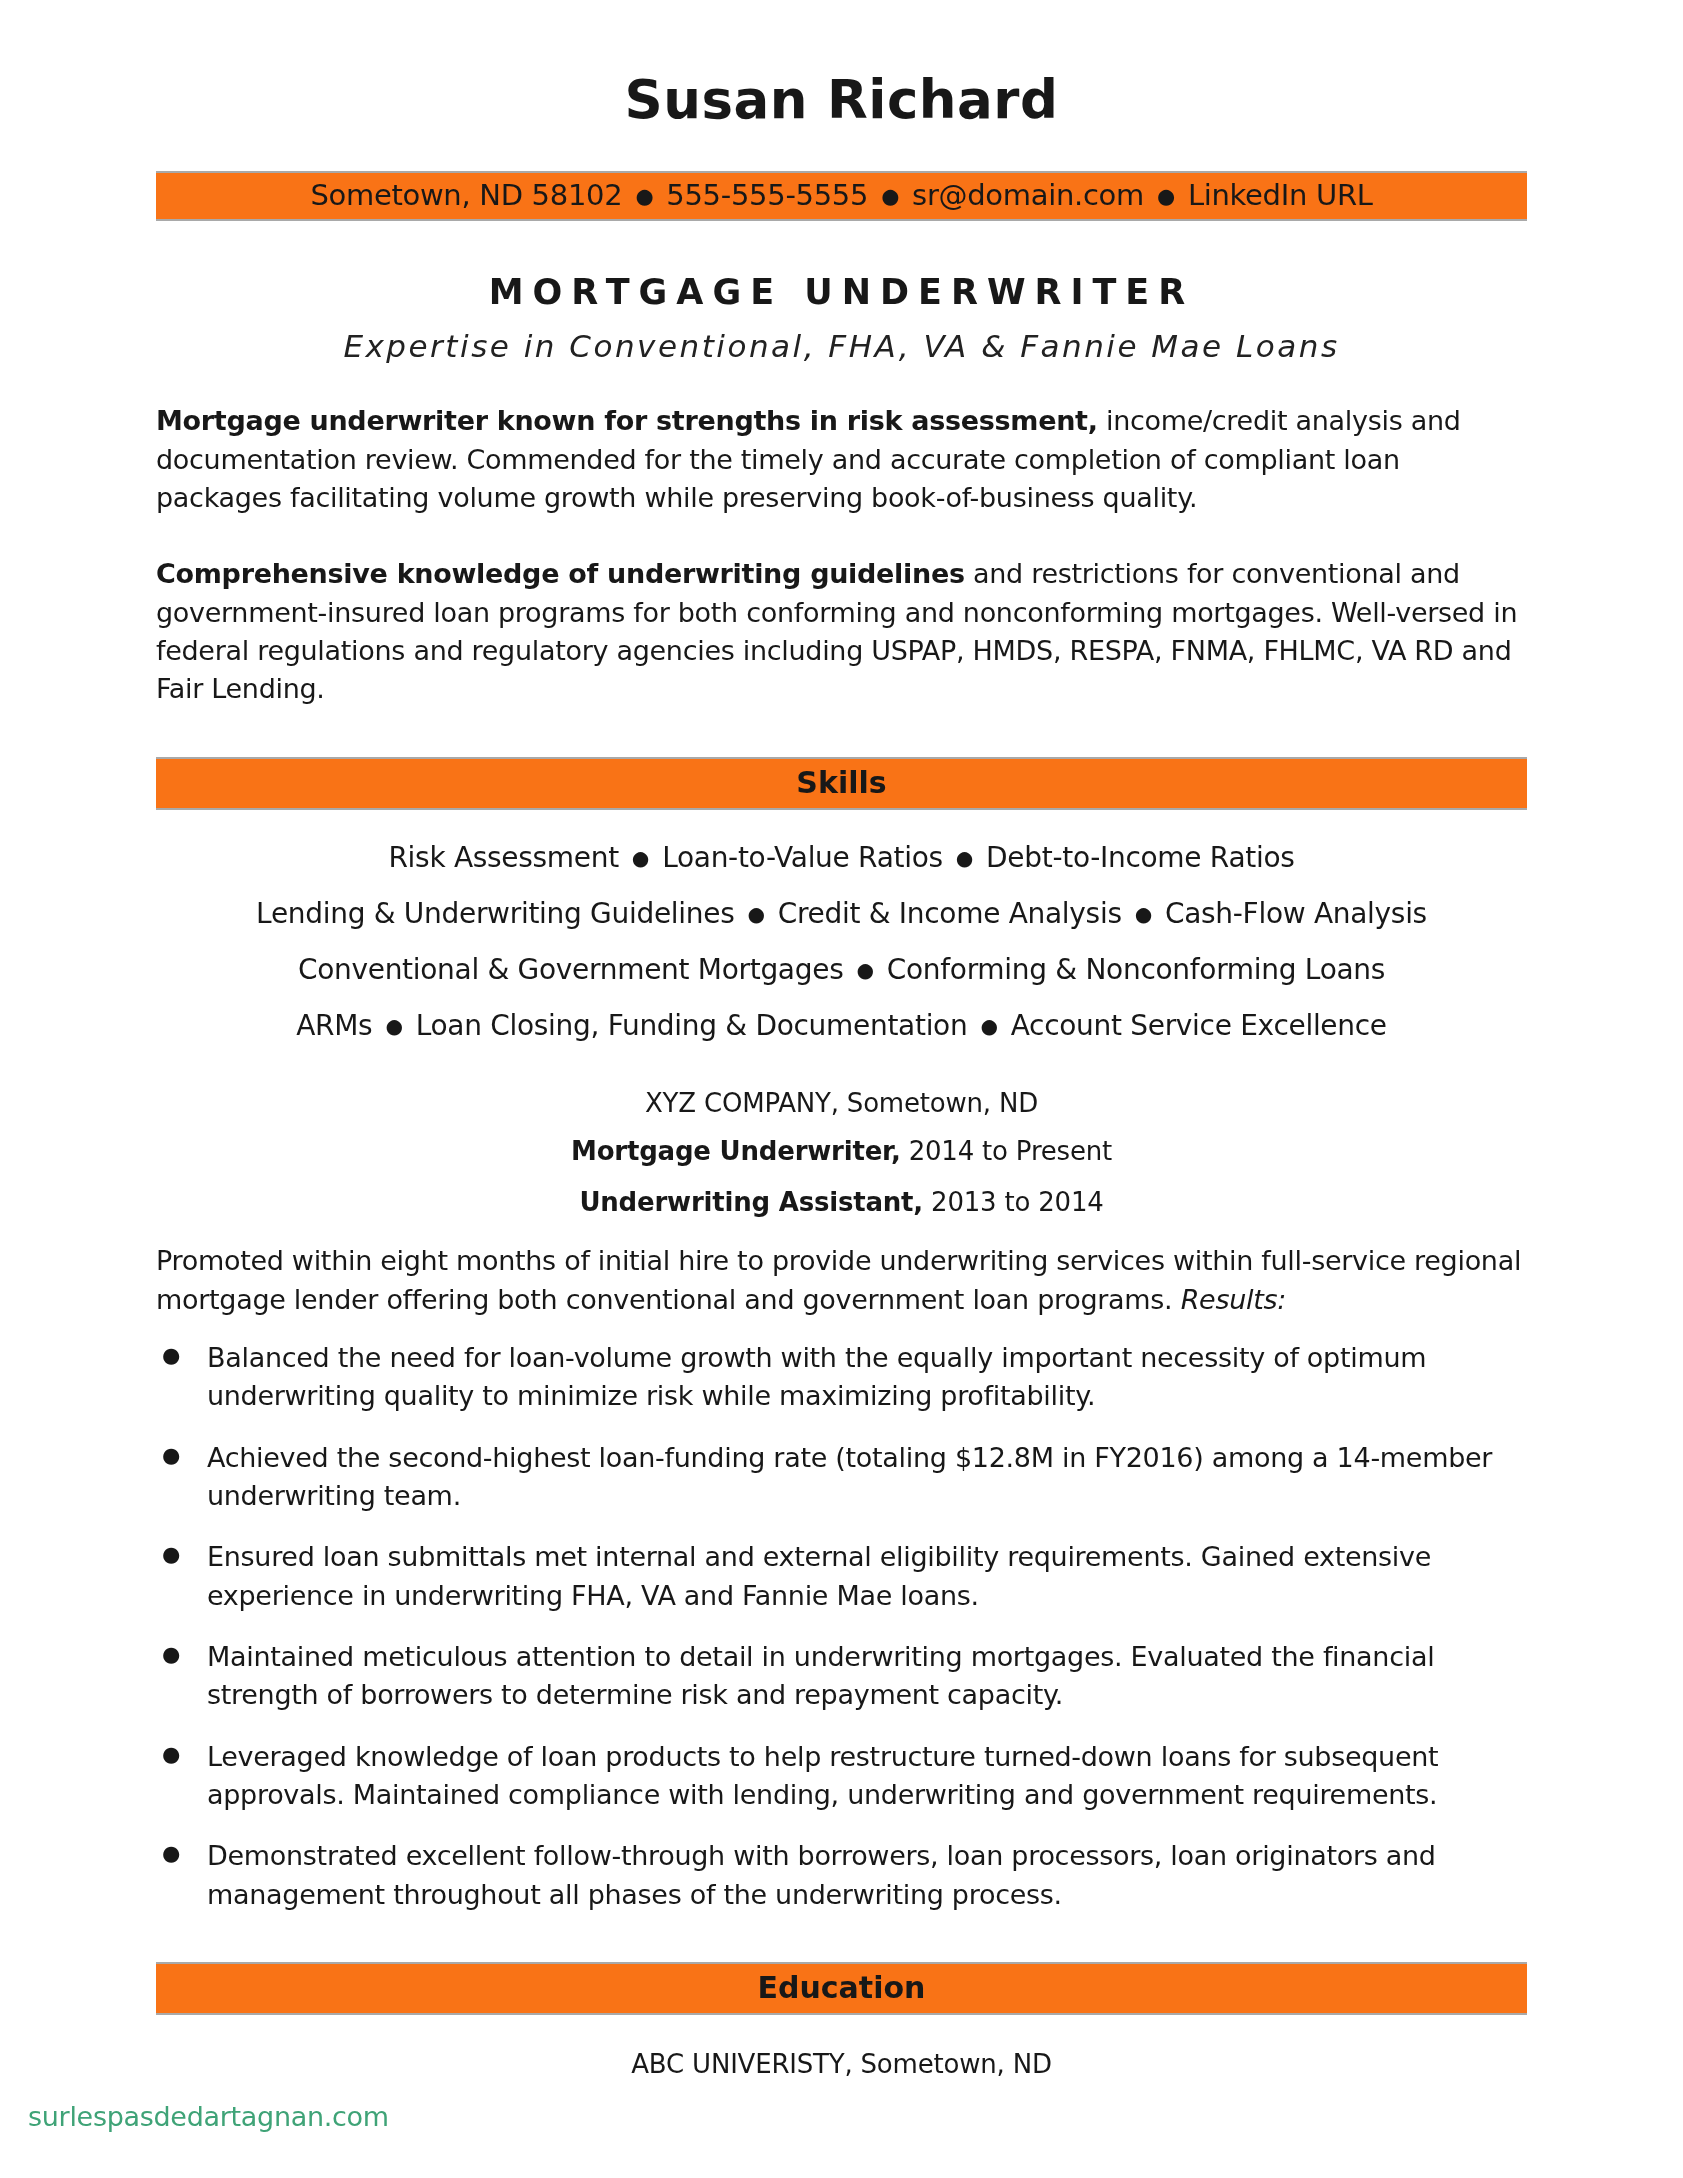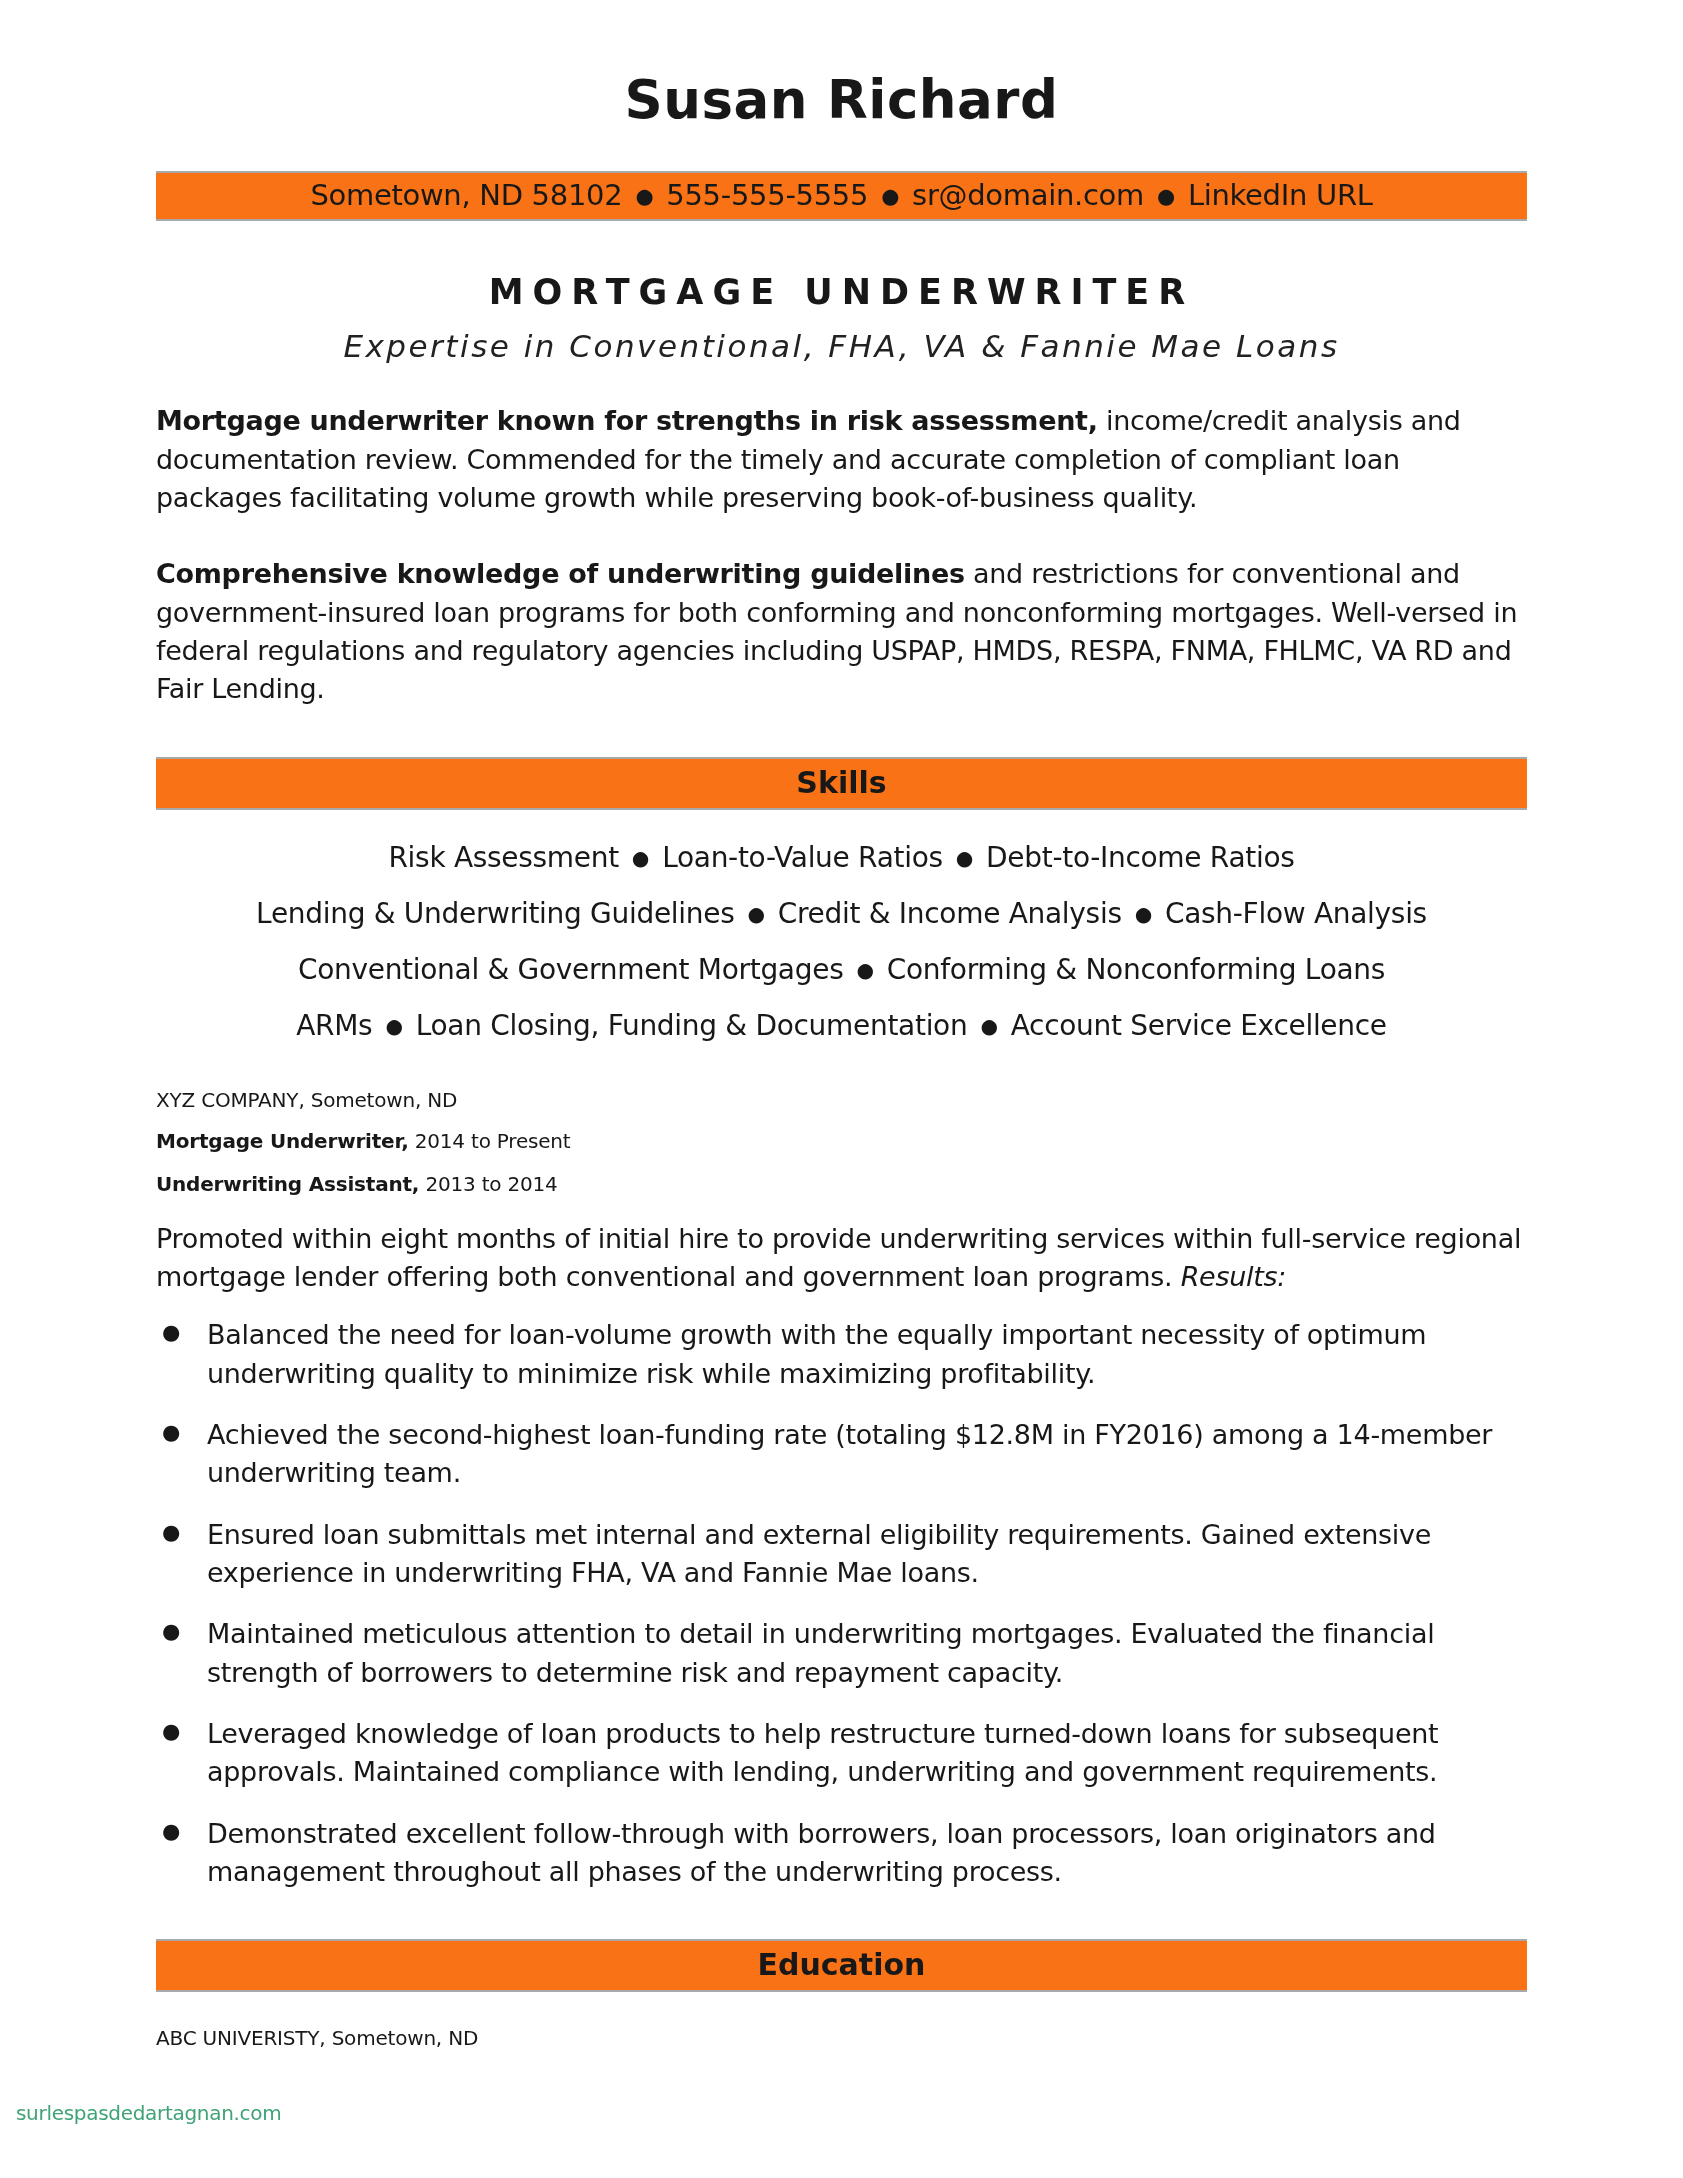--- a/index.html
+++ b/index.html
@@ -75,22 +75,22 @@
   .skills-block {
     margin-top: 20px;
     text-align: center;
     font-size: 28px;
     letter-spacing: -0.3px;
   }
   .skill-line {
     line-height: 2.0;
   }
   .center-line {
-    text-align: left;
-    font-size: 20px;
+    text-align: center;
+    font-size: 26px;
     letter-spacing: -0.2px;
   }
   .company {
     margin-top: 34px;
   }
   .position {
     margin-top: 15px;
     line-height: 1.4;
   }
   .intro {
@@ -111,23 +111,23 @@
   }
   .bullet {
     position: absolute;
     left: 6px;
     top: 1px;
     font-size: 0.78em;
   }
   .edu-school { margin-top: 34px; }
   .watermark {
     position: absolute;
-    left: 16px;
+    left: 28px;
     top: 2101px;
-    font-size: 20px;
+    font-size: 27px;
     letter-spacing: -0.3px;
   }
   b { font-weight: bold; }
   i { font-style: italic; }
 </style>
 </head>
 <body>
 
 <div class="content">
 

